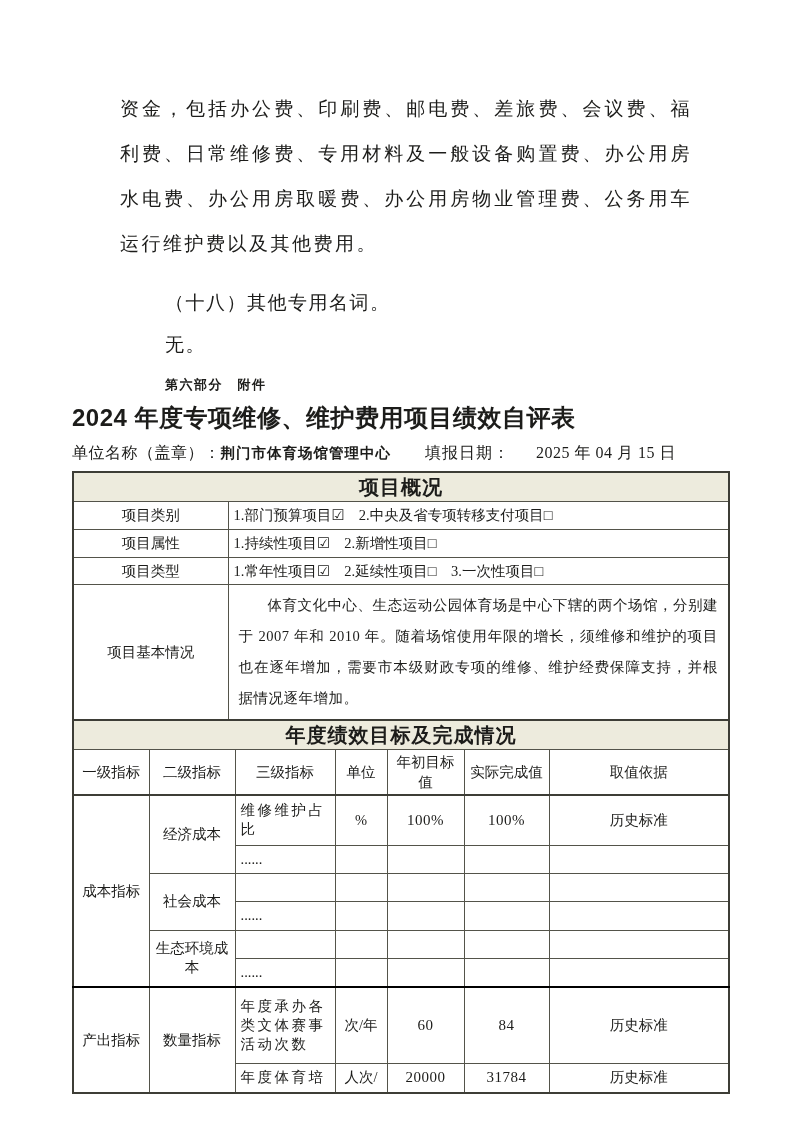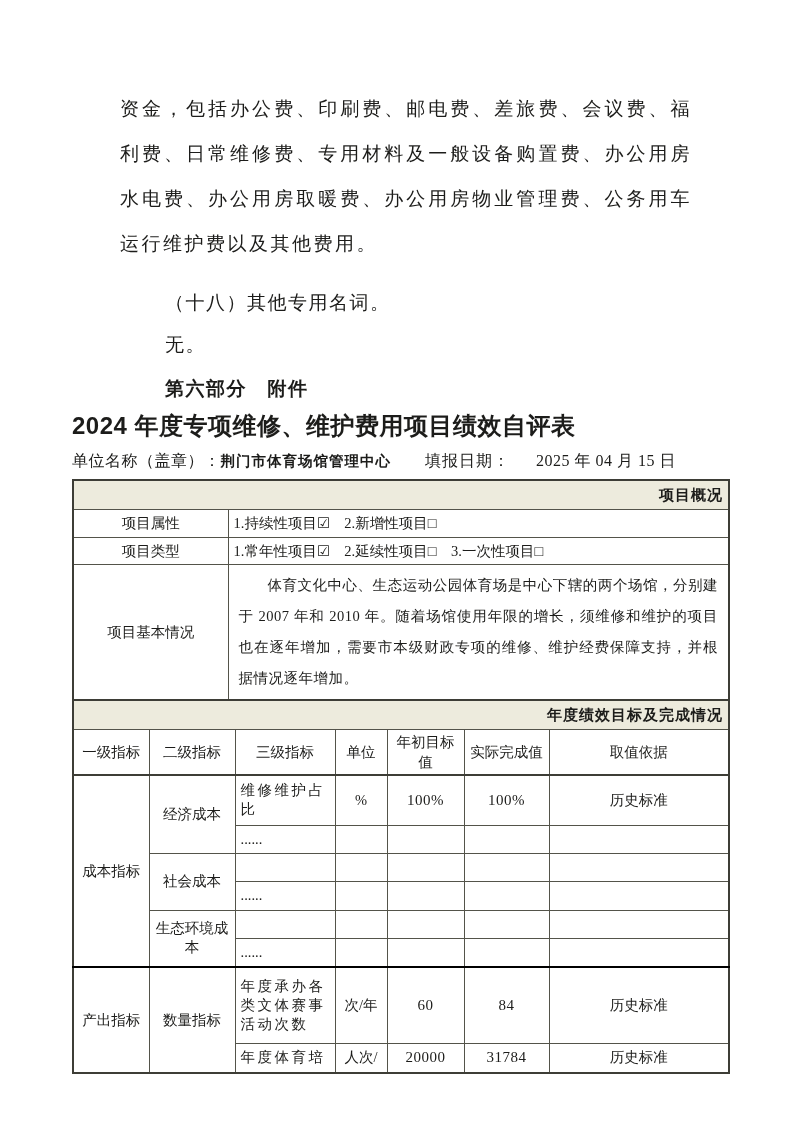--- a/index.html
+++ b/index.html
@@ -16,21 +16,21 @@
   .p1{
     margin:0 36px 0 48px;
     font-size:19px;line-height:45px;
     letter-spacing:2.5px;
     text-align:justify;
   }
   .p2{margin:16px 0 0 93px;font-size:19px;line-height:42px;letter-spacing:1.5px;}
   .p3{margin:0 0 0 93px;font-size:19px;line-height:42px;letter-spacing:1.5px;}
   .section-heading{
     margin:10px 0 6px 93px;
-    font-size:19px;font-weight:bold;letter-spacing:1.5px;
+    font-size:13px;font-weight:bold;letter-spacing:1.5px;
     font-family:"Liberation Sans","DejaVu Sans",sans-serif;
   }
   .doc-title{
     margin:8px 0 0 0;
     font-size:24px;font-weight:bold;letter-spacing:0.5px;
     font-family:"Liberation Sans","DejaVu Sans",sans-serif;
   }
   .unit-line{margin-top:9px;display:flex;align-items:baseline;white-space:nowrap;}
   .unit-label{font-size:16px;letter-spacing:0.5px;}
   .unit-name{font-size:14.5px;font-weight:bold;letter-spacing:1px;}
@@ -42,23 +42,22 @@
   table.t2{margin-top:-2px;border:2px solid #3d3d36;}
   td{
     border:1px solid #53534a;
     font-size:14.5px;line-height:19px;
     text-align:center;vertical-align:middle;
     padding:2px 5px;
     overflow:hidden;
   }
   td.band{
     background:#edebdd;
-    font-weight:bold;font-size:15px;letter-spacing:1px;
+    font-weight:bold;font-size:20px;letter-spacing:1px;
     height:24px;
-    text-align:right;
   }
   td.left{text-align:left;}
   td.ls{letter-spacing:2.5px;}
   td.para-cell{
     text-align:justify;text-indent:2em;
     padding:5px 10px;line-height:31px;letter-spacing:0.5px;
   }
   tr.thead td{border-bottom:2px solid #3d3d36;line-height:20px;}
   td.wrap-narrow{padding:2px 9px;}
   tr.row-g td{border-top:2px solid #000000;}
@@ -87,20 +86,24 @@
     <table class="t1">
       <colgroup>
         <col style="width:155px">
           <col style="width:213px">
           <col style="width:143px">
           <col style="width:145px">
       </colgroup>
       <tbody>
           <tr>
         <td class="band" colspan="4">项目概况</td>
+      </tr>
+      <tr style="height:28px">
+        <td>项目类别</td>
+        <td class="left" colspan="3">1.部门预算项目☑　2.中央及省专项转移支付项目□</td>
       </tr>
       <tr style="height:28px">
         <td>项目属性</td>
         <td class="left" colspan="3">1.持续性项目☑　2.新增性项目□</td>
       </tr>
       <tr style="height:27px">
         <td>项目类型</td>
         <td class="left" colspan="3">1.常年性项目☑　2.延续性项目□　3.一次性项目□</td>
       </tr>
       <tr style="height:84px">

